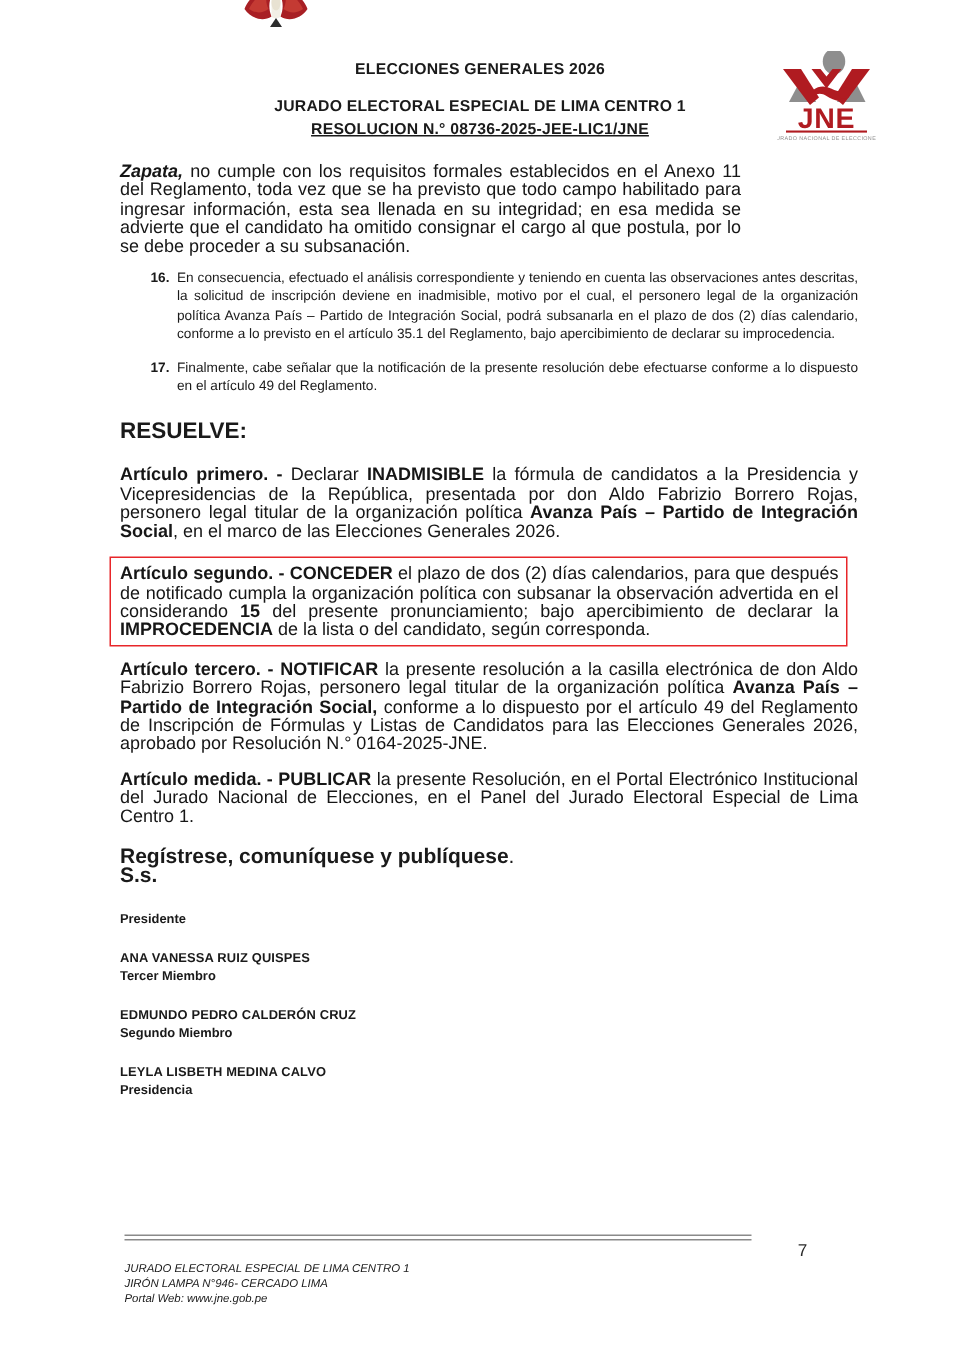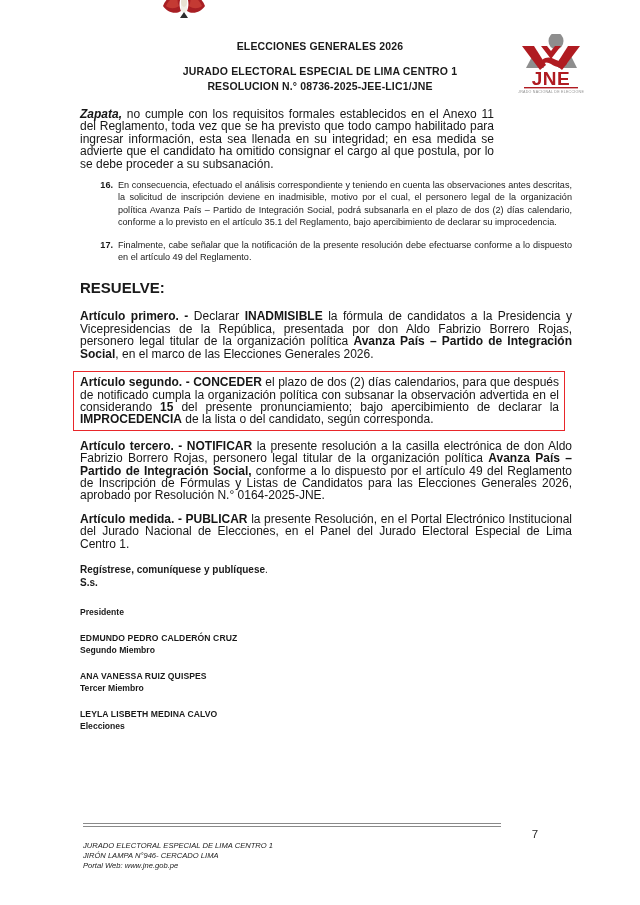--- a/index.html
+++ b/index.html
@@ -51,20 +51,21 @@
     font-size: 10.5px;
     font-weight: bold;
     letter-spacing: .15px;
     margin: 0 0 3px 0;
   }
   .header-titles .line3 {
     font-size: 10.5px;
     font-weight: bold;
     letter-spacing: .15px;
     margin: 0;
+    text-decoration: underline;
   }
 
   
   .body-area {
     position: absolute;
     left: 80px;
     top: 108px;
     width: 492px;
   }
   p.para {
@@ -115,21 +116,21 @@
   .boxed {
     border: 1.4px solid #e8262a;
     padding: 4px 5px 4px 6px;
     margin: 0 0 9px -7px;
     width: 492px;
     box-sizing: border-box;
   }
   .boxed p.para { margin-bottom: 0; }
 
   .signoff {
-    font-size: 10px;
+    font-size: 14px;
     line-height: 12.8px;
     font-weight: bold;
     margin: 14px 0 0 0;
   }
   .signoff .regular { font-weight: normal; }
 
   .sig-block { margin-top: 17px; }
   .sig-block .sig-item { margin-bottom: 15px; }
   .sig-block .sig-name {
     font-size: 8.6px;
@@ -251,30 +252,30 @@
     <div class="signoff">
       <div><span>Regístrese, comuníquese y publíquese</span><span class="regular">.</span></div>
       <div>S.s.</div>
     </div>
 
     <div class="sig-block">
       <div class="sig-item">
         <div class="sig-role">Presidente</div>
       </div>
       <div class="sig-item">
+        <div class="sig-name">ANA VANESSA RUIZ QUISPES</div>
+        <div class="sig-role">Tercer Miembro</div>
+      </div>
+      <div class="sig-item">
         <div class="sig-name">EDMUNDO PEDRO CALDERÓN CRUZ</div>
         <div class="sig-role">Segundo Miembro</div>
       </div>
       <div class="sig-item">
-        <div class="sig-name">ANA VANESSA RUIZ QUISPES</div>
-        <div class="sig-role">Tercer Miembro</div>
-      </div>
-      <div class="sig-item">
         <div class="sig-name">LEYLA LISBETH MEDINA CALVO</div>
-        <div class="sig-role">Elecciones</div>
+        <div class="sig-role">Presidencia</div>
       </div>
     </div>
 
   </div>
 
   <div class="footer-rule"></div>
   <div class="page-number">7</div>
   <div class="footer-text">
     <div>JURADO ELECTORAL ESPECIAL DE LIMA CENTRO 1</div>
     <div>JIRÓN LAMPA N°946- CERCADO LIMA</div>

